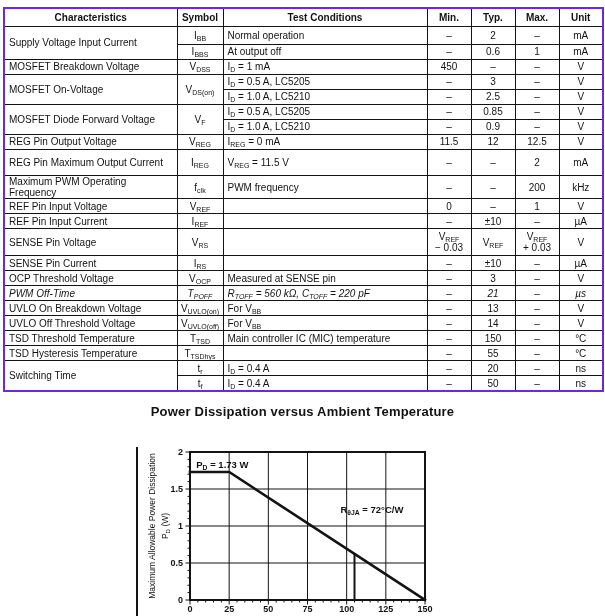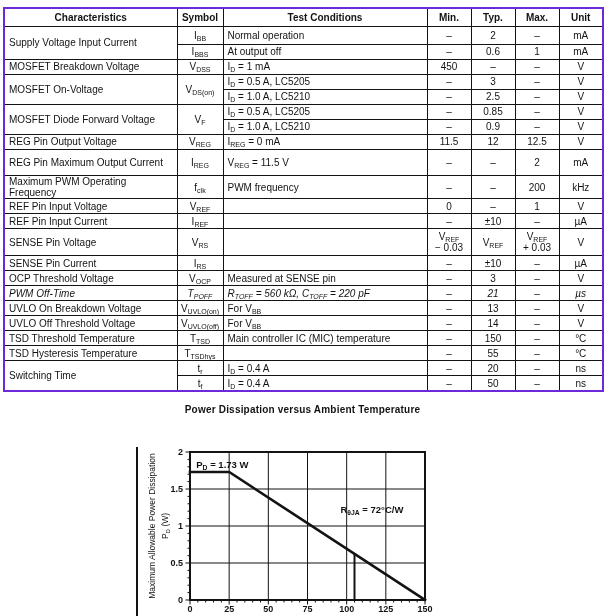--- a/index.html
+++ b/index.html
@@ -20,21 +20,21 @@
     padding:0 4px;overflow:hidden;
   }
   .spec-table th{font-weight:bold;text-align:center;height:17px;padding:0 2px;}
   .spec-table td{height:13px;}
   .spec-table td.left{text-align:left;}
   .spec-table td.ctr{text-align:center;padding:0 1px;}
   .spec-table sub{font-size:7px;line-height:0;vertical-align:-2px;letter-spacing:0;}
   
   .fig-title{
     position:absolute;top:404px;left:0;width:605px;
-    text-align:center;font-weight:bold;font-size:10px;
+    text-align:center;font-weight:bold;font-size:13px;
     letter-spacing:0.2px;
   }
   .fig-left-border{
     position:absolute;left:136px;top:447px;width:2px;height:169px;
     background:#131313;
   }
   .chart-wrap{position:absolute;left:130px;top:440px;width:320px;height:176px;}
   svg text{fill:#131313;}
 </style>
 </head>

